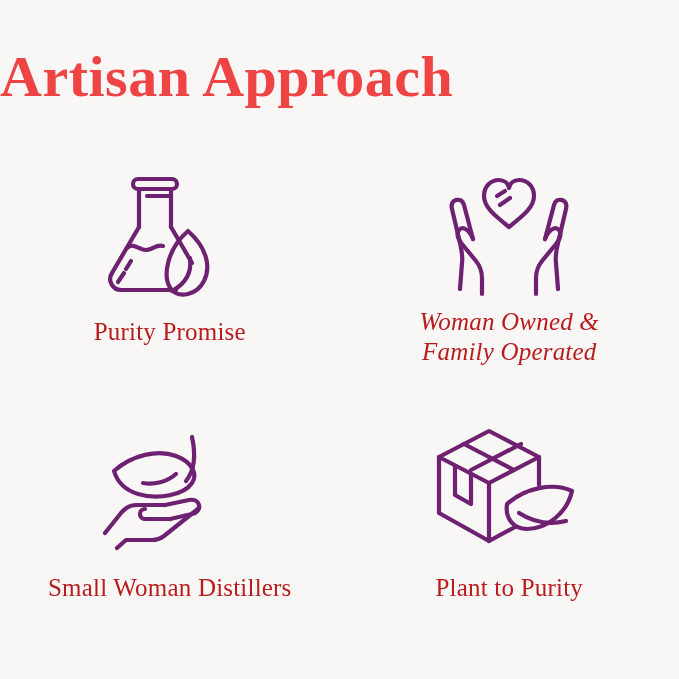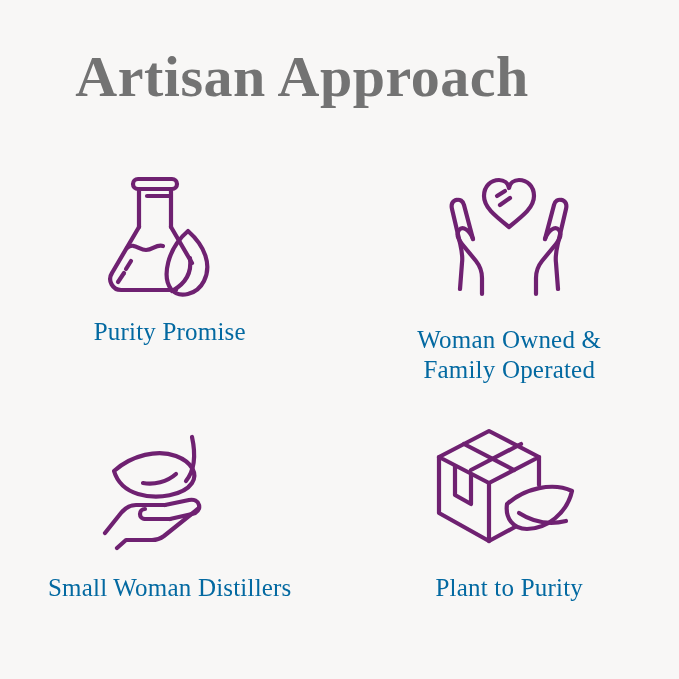--- a/index.html
+++ b/index.html
@@ -18,27 +18,27 @@
     width: 679px;
     height: 679px;
     background: #f8f7f6;
     box-sizing: border-box;
   }
   .page-title {
     position: absolute;
     top: 44px;
     left: 0;
     width: 604px;
-    text-align: center;
+    text-align: left;
     font-family: "Liberation Serif", "DejaVu Serif", serif;
     font-weight: bold;
     font-size: 58px;
     line-height: 66px;
     letter-spacing: 0.5px;
-    color: #737373;
+    color: #ef4444;
     white-space: nowrap;
   }
   .grid {
     position: absolute;
     top: 150px;
     left: 0;
     width: 679px;
     height: 500px;
     display: grid;
     grid-template-columns: 1fr 1fr;
@@ -64,25 +64,25 @@
     display: block;
     overflow: visible;
   }
   .cap {
     margin-top: 18px;
     text-align: center;
     font-family: "Liberation Serif", "DejaVu Serif", serif;
     font-weight: normal;
     font-size: 25px;
     line-height: 30px;
-    color: #0369a1;
+    color: #b91c1c;
     letter-spacing: 0.2px;
     white-space: pre-line;
   }
-  .cap.two-line { margin-top: 26px; }
+  .cap.two-line { margin-top: 8px; font-style: italic; }
 </style>
 </head>
 <body>
 
 <div class="page">
 
   <div class="page-title">Artisan Approach</div>
 
   <div class="grid">
 

